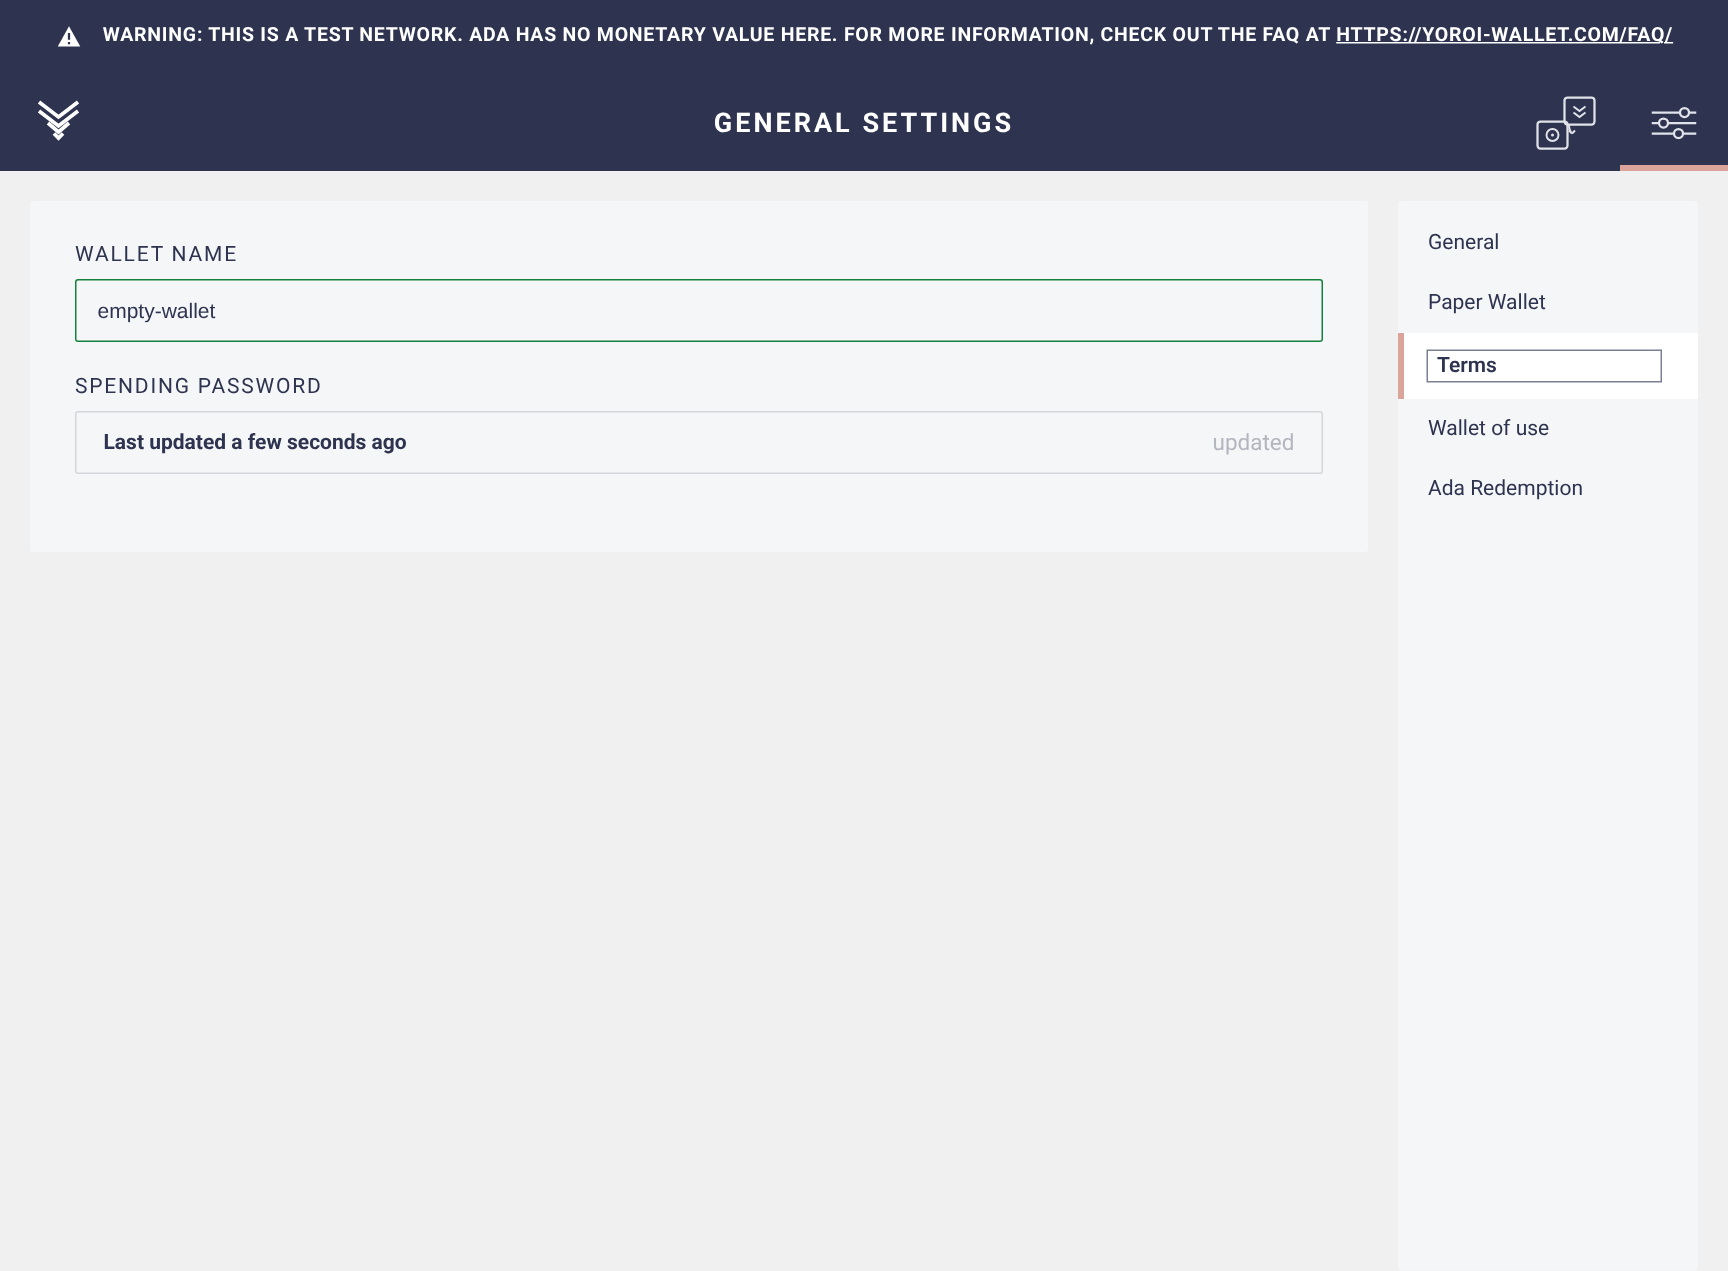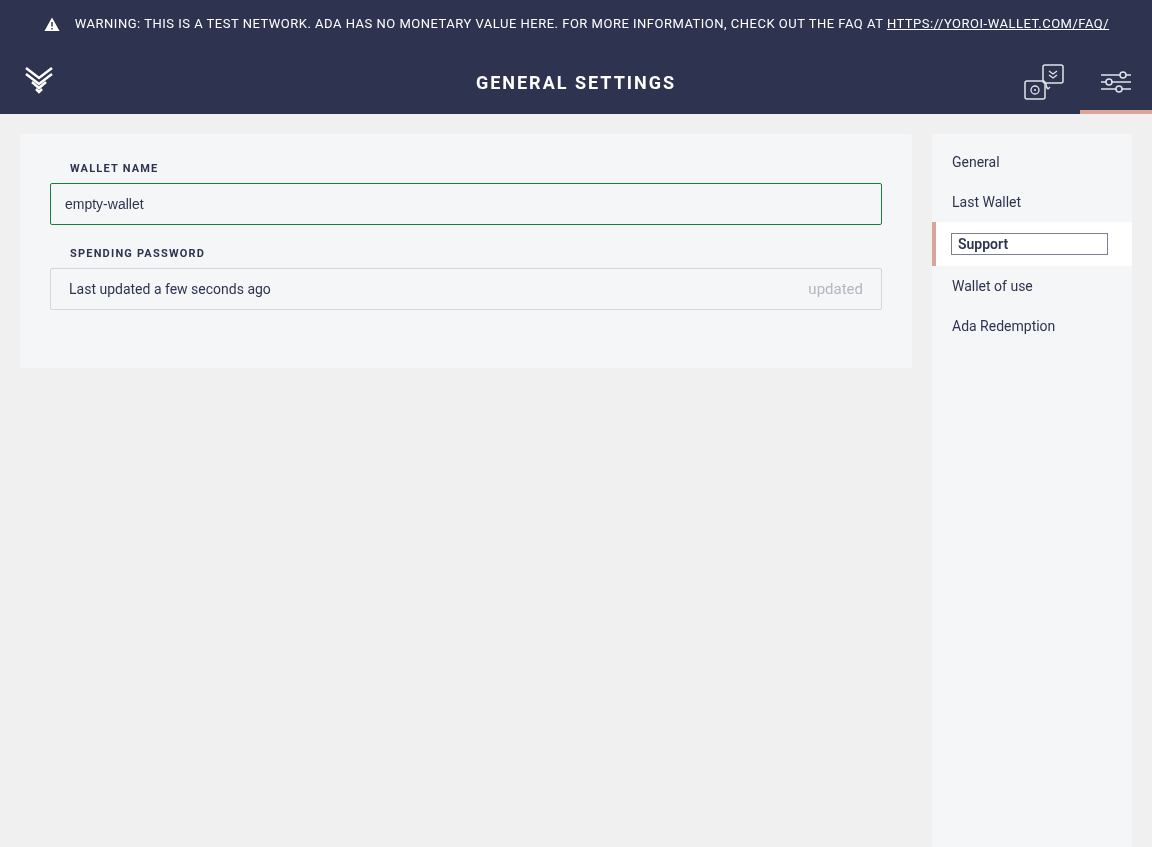--- a/index.html
+++ b/index.html
@@ -9,21 +9,21 @@
     font-family: -apple-system, BlinkMacSystemFont, "Segoe UI", Roboto, "Helvetica Neue", Arial, sans-serif;
     background: #f0f0f0;
     overflow: hidden;
   }
 
   
   .warning-banner {
     background: #2e344f;
     color: #ffffff;
     font-size: 13px;
-    font-weight: 400;
+    font-weight: 700;
     letter-spacing: 0.5px;
     padding: 7px 20px 8px 20px;
     min-height: 50px;
     display: flex;
     align-items: center;
     justify-content: center;
     text-align: center;
     line-height: 1.6;
   }
   .warning-banner .warn-icon {
@@ -140,26 +140,25 @@
   .side-item.active .side-label {
     display: inline-block;
     outline: 1px solid #7a7f94;
     padding: 2px 6px;
     width: 155px;
   }
 
   
   .field-group { margin-bottom: 22px; }
   .field-label {
-    font-size: 11px;
-    font-weight: 700;
+    font-size: 14px;
+    font-weight: 400;
     letter-spacing: 1.2px;
     color: #2e344f;
     margin-bottom: 8px;
-    margin-left: 20px;
   }
   .field-input {
     width: 100%;
     height: 42px;
     border: 1px solid #15803d;
     border-radius: 2px;
     background: #f5f6f8;
     padding: 0 14px;
     font-size: 14px;
     color: #2e344f;
@@ -170,21 +169,21 @@
     height: 42px;
     border: 1px solid #d4d6dc;
     border-radius: 2px;
     background: #f5f6f8;
     padding: 0 18px;
     display: flex;
     align-items: center;
     justify-content: space-between;
     font-size: 14px;
   }
-  .password-status { color: #2e344f; }
+  .password-status { color: #2e344f; font-weight: bold; }
   .password-change {
     color: #b4b6bf;
     cursor: pointer;
     font-size: 15px;
   }
 </style>
 </head>
 <body>
 
 <div class="warning-banner">
@@ -256,24 +255,24 @@
       </div>
     </div>
 
   </div>
 
   <div class="settings-sidebar">
     <div class="side-item">
       <span class="side-label">General</span>
     </div>
     <div class="side-item">
-      <span class="side-label">Last Wallet</span>
+      <span class="side-label">Paper Wallet</span>
     </div>
     <div class="side-item active">
-      <span class="side-label">Support</span>
+      <span class="side-label">Terms</span>
     </div>
     <div class="side-item">
       <span class="side-label">Wallet of use</span>
     </div>
     <div class="side-item">
       <span class="side-label">Ada Redemption</span>
     </div>
   </div>
 
 </div>

